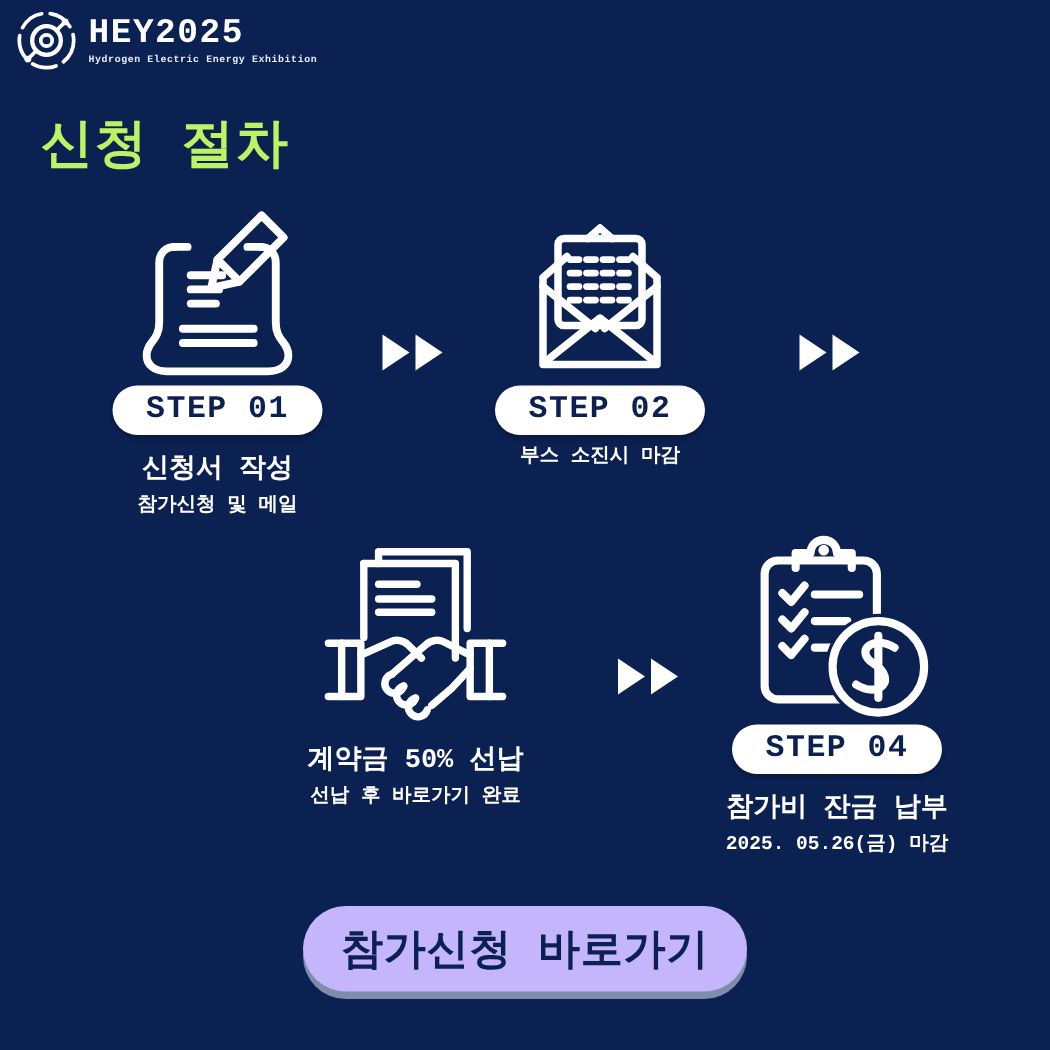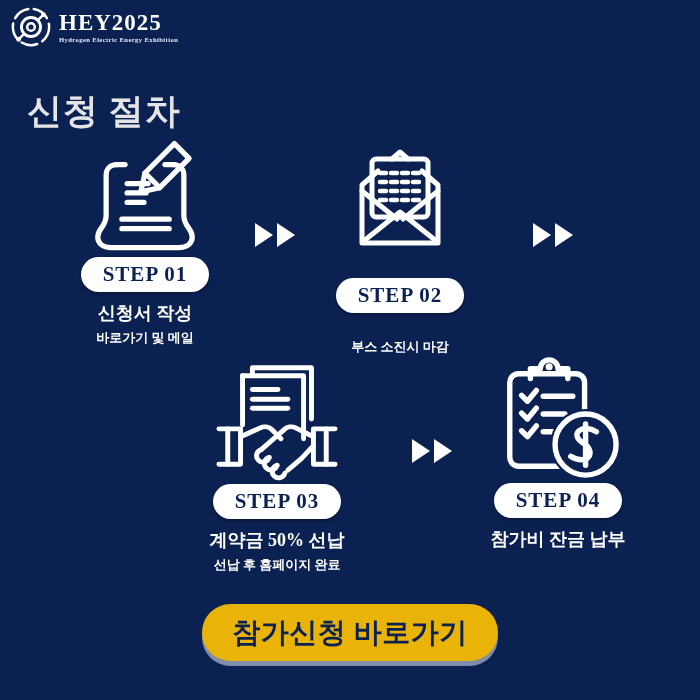--- a/index.html
+++ b/index.html
@@ -1,51 +1,51 @@
 <!DOCTYPE html>
 <html><head>
 <meta charset="utf-8">
 <style>
   html,body{margin:0;padding:0;}
   .canvas{
     position:relative;width:700px;height:700px;overflow:hidden;
     background:#0b2152;color:#fff;
-    font-family:Liberation Serif, serif;
+    font-family:Liberation Mono, monospace;
   }
   
   .logo{position:absolute;left:10px;top:6px;display:flex;align-items:center;gap:7px;}
   .logo-icon{width:42px;height:42px;}
   .logo-text{display:flex;flex-direction:column;line-height:1;}
   .logo-title{font-size:23px;font-weight:800;letter-spacing:1px;color:#fff;}
   .logo-sub{font-size:6.6px;font-weight:700;letter-spacing:.4px;color:#e8ecf5;margin-top:3px;}
   
-  .page-title{position:absolute;left:27px;top:88px;font-size:35px;font-weight:800;color:#e5e5e5;letter-spacing:1px;}
+  .page-title{position:absolute;left:27px;top:72px;font-size:35px;font-weight:800;color:#bef264;letter-spacing:1px;}
   
   .step{position:absolute;display:flex;flex-direction:column;align-items:center;text-align:left;}
   .step-icon{display:block;}
   .badge{
     background:#fff;color:#0b2152;border-radius:18px;
     padding:5px 22px;font-size:21px;font-weight:800;letter-spacing:1px;
     box-shadow:0 2px 3px rgba(0,0,0,.28);white-space:nowrap;
   }
   .step-title{margin-top:9px;font-size:18px;font-weight:800;color:#fff;white-space:nowrap;}
   .step-sub{margin-top:4px;font-size:13px;font-weight:700;color:#fff;white-space:nowrap;}
   .s1{left:45px;top:131px;width:200px;}
-  .s2{left:300px;top:133px;width:200px;gap:21px;}
+  .s2{left:300px;top:133px;width:200px;}
   .s3{left:167px;top:356px;width:220px;}
   .s4{left:448px;top:351px;width:220px;}
   
   .arrow{position:absolute;width:44px;height:30px;}
   .a1{left:253px;top:220px;}
   .a2{left:531px;top:220px;}
   .a3{left:410px;top:436px;}
   
   .cta{
     position:absolute;left:202px;top:604px;width:296px;height:57px;
-    background:#eab308;border-radius:29px;border:none;cursor:pointer;
+    background:#c4b5fd;border-radius:29px;border:none;cursor:pointer;
     display:flex;align-items:center;justify-content:center;
     font-family:inherit;font-size:28px;font-weight:800;color:#0b2152;letter-spacing:.5px;
     box-shadow:0 5px 0 rgba(148,159,186,.85);
   }
   svg .ln{fill:none;stroke:#fff;stroke-linecap:round;stroke-linejoin:round;}
 </style>
 </head>
 <body>
 
 <div class="canvas">
@@ -80,21 +80,21 @@
         <line x1="43" y1="59" x2="61" y2="59"></line>
         <line x1="43" y1="68" x2="59" y2="68"></line>
         <line x1="38" y1="84" x2="83" y2="84"></line>
         <line x1="38" y1="93" x2="83" y2="93"></line>
         <path d="M88 12 l14 14 -28 28 -18 4 4 -18 z"></path>
         <line x1="60" y1="40" x2="74" y2="54"></line>
       </g>
     </svg>
     <div class="badge">STEP 01</div>
     <div class="step-title">신청서 작성</div>
-    <div class="step-sub">바로가기 및 메일</div>
+    <div class="step-sub">참가신청 및 메일</div>
   </div>
 
   <svg class="arrow a1" viewBox="0 0 44 26">
     <polygon points="2,1 20,13 2,25" fill="#fff"></polygon>
     <polygon points="24,1 42,13 24,25" fill="#fff"></polygon>
   </svg>
 
   <div class="step s2">
     <svg class="step-icon" width="120" height="124" viewBox="0 0 120 120">
       <g class="ln" stroke-width="5">
@@ -137,23 +137,22 @@
         <path d="M124 74 h-22 v36 h22"></path>
           <line x1="115" y1="74" x2="115" y2="110"></line>
         <path d="M28 82 l20 -9 c4 -2 9 -1 12 2 l9 9"></path>
         <path d="M102 82 l-18 -9 c-4 -2 -9 -1 -12 2 L49 95"></path>
         <path d="M49 95 a6.5 6.5 0 1 0 8 8"></path>
         <path d="M57 103 a6.5 6.5 0 1 0 8 8"></path>
         <path d="M65 111 a6.5 6.5 0 1 0 8 8"></path>
         <path d="M76 116 l14 -12 12 -13"></path>
       </g>
     </svg>
-    <div class="badge">STEP 03</div>
     <div class="step-title">계약금 50% 선납</div>
-    <div class="step-sub">선납 후 홈페이지 완료</div>
+    <div class="step-sub">선납 후 바로가기 완료</div>
   </div>
 
   <svg class="arrow a3" viewBox="0 0 44 26">
     <polygon points="2,1 20,13 2,25" fill="#fff"></polygon>
     <polygon points="24,1 42,13 24,25" fill="#fff"></polygon>
   </svg>
 
   <div class="step s4">
     <svg class="step-icon" width="128" height="132" viewBox="0 0 130 132">
       <g class="ln" stroke-width="5.5">
@@ -171,17 +170,18 @@
       </g>
       <circle cx="93" cy="94" r="36" fill="#0b2152"></circle>
       <g class="ln" stroke-width="5.5">
         <circle cx="93" cy="94" r="31"></circle>
         <path d="M104 81 c-14 -9 -28 2 -14 11 16 10 4 24 -12 14"></path>
         <line x1="93" y1="73" x2="93" y2="115"></line>
       </g>
     </svg>
     <div class="badge">STEP 04</div>
     <div class="step-title">참가비 잔금 납부</div>
+    <div class="step-sub">2025. 05.26(금) 마감</div>
   </div>
 
   <button class="cta">참가신청 바로가기</button>
 
 </div>
 
 </body></html>

